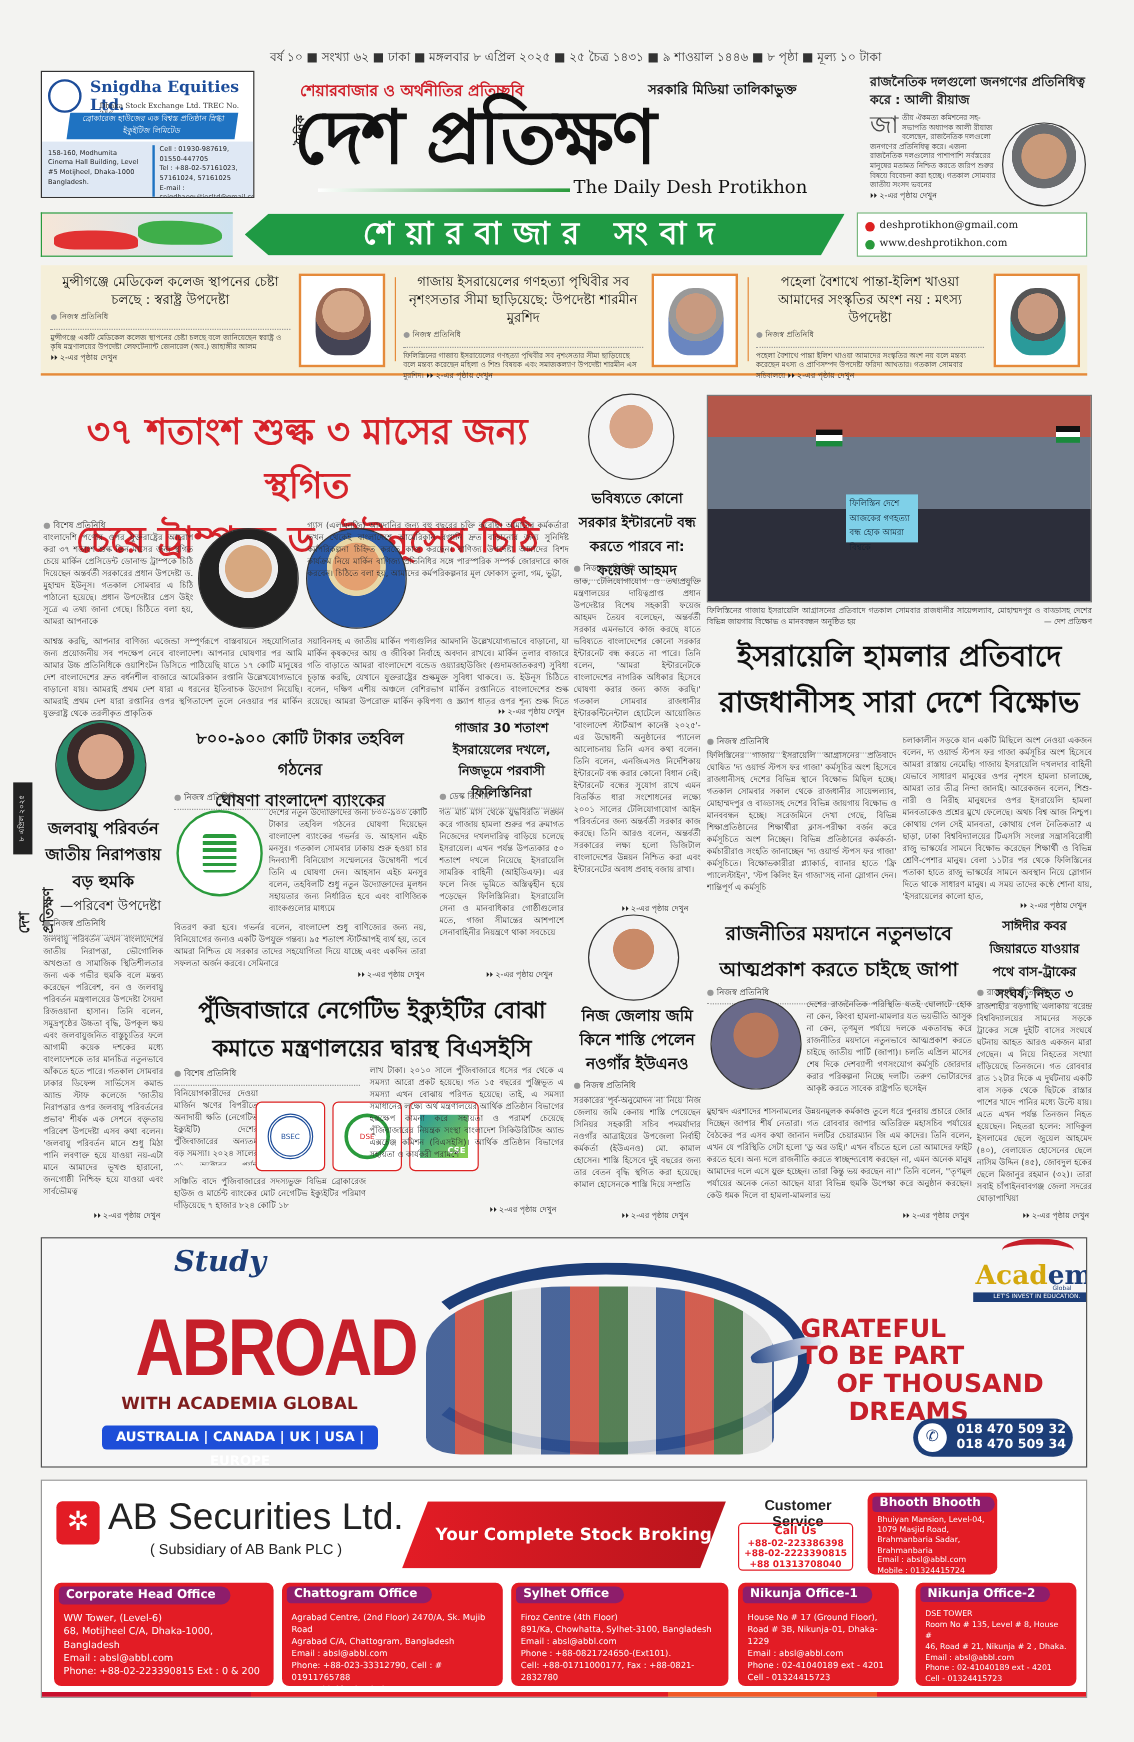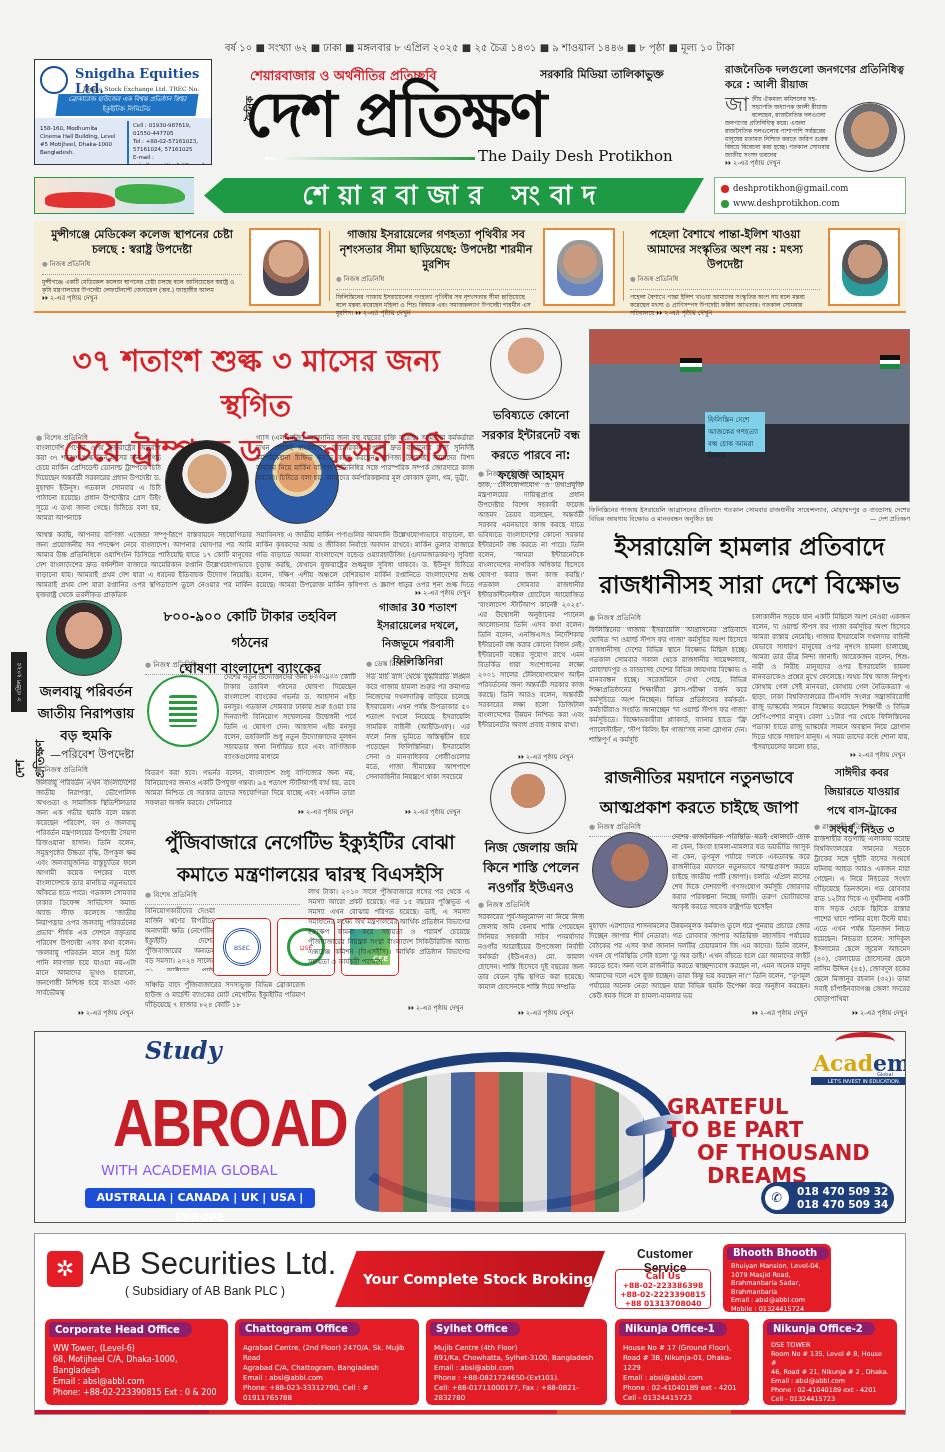--- a/index.html
+++ b/index.html
@@ -29,21 +29,21 @@
 .banner .bull{position:absolute;left:0;top:0;width:160px;height:37px;background:linear-gradient(90deg,#f6e6d8,#cfe3f0);border:1px solid #2a9a3c;border-right:none}
 .banner .bear{position:absolute;left:10px;top:14px;width:70px;height:16px;background:#e23232;border-radius:40% 50% 20% 30%}
 .banner .bullshape{position:absolute;left:80px;top:6px;width:70px;height:20px;background:#3fae4a;border-radius:30% 60% 30% 40%}
 .banner .title{position:absolute;left:170px;top:1px;width:500px;height:35px;background:#1f9a44;color:#fff;font-size:26px;font-weight:bold;letter-spacing:10px;text-align:center;line-height:35px;clip-path:polygon(4% 0,100% 0,96% 100%,4% 100%,0 50%)}
 .banner .contacts{position:absolute;left:680px;top:0;width:192px;height:37px;border:1px solid #7ab77f;background:#fff;font-family:"DejaVu Serif",serif;font-size:8.5px;padding:3px 6px;line-height:15px}
 .banner .contacts .row{display:flex;align-items:center;gap:4px}
 .banner .dot{width:8px;height:8px;border-radius:50%;background:#d22;display:inline-block}
 .banner .dot.g{background:#2a9a3c}
 .topbrief{position:absolute;left:34px;top:221px;width:872px;height:92px;background:#f5efd9;border-bottom:2px solid #e58a3a}
 .brief{position:absolute;top:6px;height:82px}
-.brief h4{font-size:11px;line-height:15px;text-align:center;font-weight:bold;color:#111}
+.brief h4{font-size:11px;line-height:15px;text-align:center;font-weight:normal;color:#111}
 .brief .byline{font-size:6.5px;color:#333;margin-top:2px;border-bottom:1px dotted #999;padding-bottom:4px}
 .brief .byline::before{content:"● ";color:#999}
 .brief .txt{font-size:6px;line-height:8px;color:#333;margin-top:3px}
 .brief-photo{position:absolute;top:7px;width:72px;height:78px;border:2px solid #e58a3a;background:#fff}
 .brief-photo .face{position:absolute;left:12px;top:10px;width:46px;height:56px;border-radius:45% 45% 35% 35%;background:radial-gradient(circle at 50% 35%,#d6a98a 0 40%,#9c6a54 41% 55%,#445 56%)}
 .vsep{position:absolute;top:10px;width:1px;height:70px;background:#e58a3a}
 .lead-head{position:absolute;left:36px;top:338px;width:440px;text-align:center;color:#d6232a;font-weight:bold;font-size:30px;line-height:45px}
 .byline-s{font-size:7px;color:#333}
 .byline-s::before{content:"● ";color:#999}
 .col-text{font-size:6.8px;line-height:10px;color:#333;text-align:justify}
@@ -244,21 +244,21 @@
 <div class="abs more" style="left:752px;top:1008px">২-এর পৃষ্ঠায় দেখুন</div>
 
 <div class="abs hd" style="left:814px;top:763px;width:96px;font-size:10.5px;line-height:19px">সাঈদীর কবর জিয়ারতে যাওয়ার পথে বাস-ট্রাকের সংঘর্ষ, নিহত ৩</div>
 <div class="abs byline-s" style="left:814px;top:821px;width:96px;border-bottom:1px dotted #999;padding-bottom:3px">রাজশাহী প্রতিনিধি</div>
 <div class="abs col-text" style="left:814px;top:834px;width:96px;height:174px;overflow:hidden">রাজশাহীর বড়গাছি এলাকায় বরেন্দ্র বিশ্ববিদ্যালয়ের সামনের সড়কে ট্রাকের সঙ্গে দুইটি বাসের সংঘর্ষে ঘটনায় আহত আরও একজন মারা গেছেন। এ নিয়ে নিহতের সংখ্যা দাঁড়িয়েছে তিনজনে। গত রোববার রাত ১২টার দিকে এ দুর্ঘটনায় একটি বাস সড়ক থেকে ছিটকে রাস্তার পাশের খাদে পানির মধ্যে উল্টে যায়। এতে এখন পর্যন্ত তিনজন নিহত হয়েছেন। নিহতরা হলেন: সাদিকুল ইসলামের ছেলে জুয়েল আহমেদ (৪০), বেলায়েত হোসেনের ছেলে নাসিম উদ্দিন (৪৫), জোবদুল হকের ছেলে মিজানুর রহমান (৩২)। তারা সবাই চাঁপাইনবাবগঞ্জ জেলা সদরের ঘোড়াপাখিয়া</div>
 <div class="abs more" style="left:852px;top:1008px">২-এর পৃষ্ঠায় দেখুন</div>
 
 <div class="ad-academia">
   <div class="abs" style="left:110px;top:4px;font-family:'DejaVu Serif',serif;font-style:italic;font-weight:bold;font-size:24px;color:#1d3e78">Study</div>
   <div class="abs" style="left:78px;top:58px;font-family:'Liberation Sans',sans-serif;font-weight:900;font-size:56px;color:#c51f2a;letter-spacing:-2px;transform:scaleY(1.2)">ABROAD</div>
-  <div class="abs" style="left:66px;top:130px;font-weight:normal;font-size:14px;color:#8b5cf6">WITH ACADEMIA GLOBAL</div>
+  <div class="abs" style="left:66px;top:130px;font-weight:bold;font-size:14px;color:#7f1d1d">WITH ACADEMIA GLOBAL</div>
   <div class="abs" style="left:50px;top:156px;width:230px;height:20px;background:#1d4ed8;color:#fff;font-size:11px;font-weight:bold;text-align:center;line-height:20px;border-radius:4px">AUSTRALIA | CANADA | UK | USA | EUROPE</div>
   <div class="abs" style="left:300px;top:20px;width:340px;height:160px;border-radius:50%;border:10px solid #1d3e78;border-left-color:transparent;border-bottom-color:#3a5aa6"></div>
   <div class="abs" style="left:320px;top:40px;width:290px;height:140px;background:repeating-linear-gradient(90deg,#2b4c8a 0 24px,#c43 24px 48px,#3a6b3a 48px 72px,#ddd 72px 96px);border-radius:40% 40% 10% 10%;opacity:.85"></div>
   <div class="abs" style="left:590px;top:86px;width:60px;height:14px;background:linear-gradient(90deg,#2b4c8a,#e4e8f2);border-radius:40%;transform:rotate(-15deg)"></div>
   <div class="abs" style="left:632px;top:64px;font-weight:900;font-size:21px;line-height:23px;color:#c51f2a">
     <div>GRATEFUL</div>
     <div>TO BE PART</div>
     <div style="padding-left:30px">OF THOUSAND</div>
     <div style="padding-left:40px">DREAMS</div>
   </div>
@@ -305,21 +305,21 @@
   <div class="office" style="left:200px;width:184px;font-size:7px;line-height:10px">
     <div class="tag">Chattogram Office</div>
     <div>Agrabad Centre, (2nd Floor) 2470/A, Sk. Mujib Road</div>
       <div>Agrabad C/A, Chattogram, Bangladesh</div>
       <div>Email : absl@abbl.com</div>
       <div>Phone: +88-023-33312790, Cell : # 01911765788</div>
       <div>Fax : +88-031-2512794</div>
   </div>
   <div class="office" style="left:391px;width:181px;font-size:7px;line-height:10px">
     <div class="tag">Sylhet Office</div>
-    <div>Mujib Centre (4th Floor)</div>
+    <div>Firoz Centre (4th Floor)</div>
       <div>891/Ka, Chowhatta, Sylhet-3100, Bangladesh</div>
       <div>Email : absl@abbl.com</div>
       <div>Phone : +88-0821724650-(Ext101).</div>
       <div>Cell: +88-01711000177, Fax : +88-0821-2832780</div>
   </div>
   <div class="office" style="left:580px;width:134px;font-size:7px;line-height:10px">
     <div class="tag">Nikunja Office-1</div>
     <div>House No # 17 (Ground Floor),</div>
       <div>Road # 3B, Nikunja-01, Dhaka-1229</div>
       <div>Email : absl@abbl.com</div>

